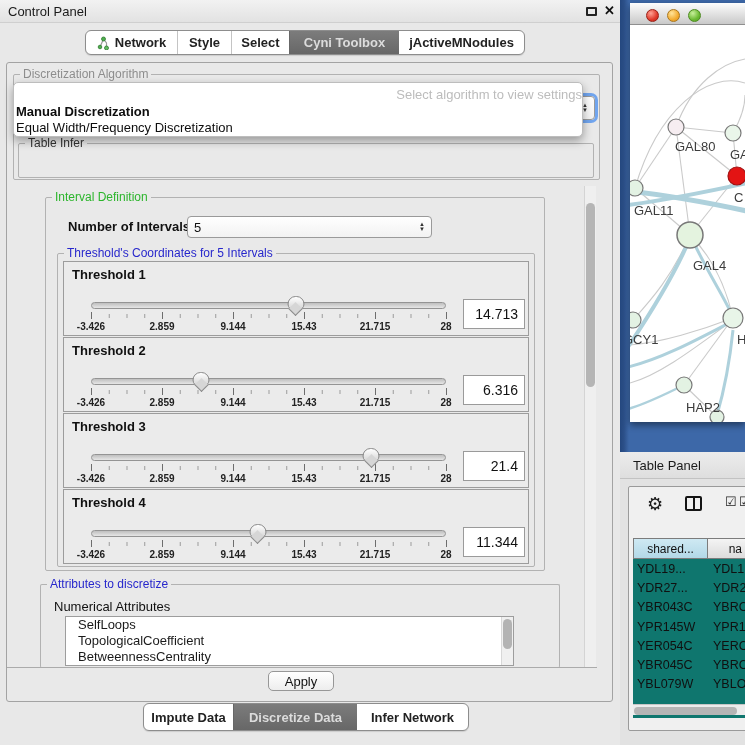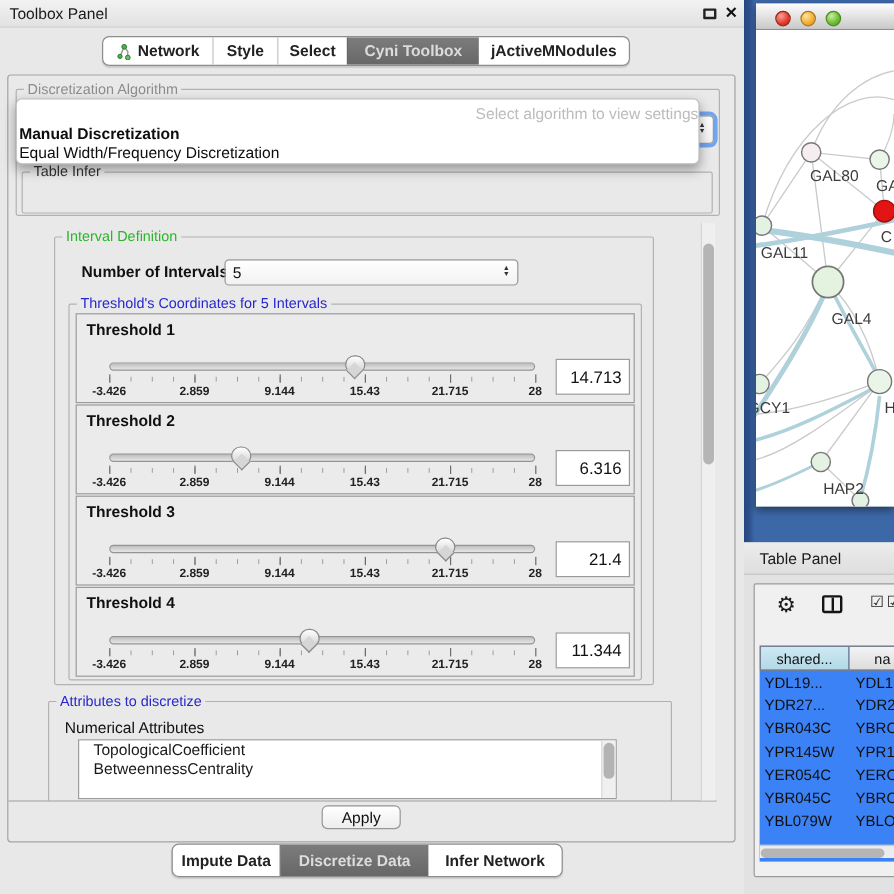--- a/index.html
+++ b/index.html
@@ -112,40 +112,40 @@
   
   .tablepanel-bar { position:absolute; left:0; top:452px; width:125px; height:27px;
                     background:linear-gradient(#ececec,#dedede); border-bottom:1px solid #c2c2c2; }
   .tablepanel-title { position:absolute; left:13px; top:6px; font-size:13px; color:#1a1a1a; }
   .tp-box { position:absolute; left:8px; top:486px; width:120px; height:245px; background:#f0f0f0;
             border:1px solid #9a9a9a; border-radius:2px; }
   .gear-icon { position:absolute; left:18px; top:6px; font-size:18px; color:#1c1c1c; }
   .cols-icon { position:absolute; left:56px; top:9px; width:17px; height:15px; border:2px solid #141414; border-radius:2px; }
   .cols-icon::after { content:""; position:absolute; left:50%; top:0; width:2px; height:100%; background:#141414; transform:translateX(-50%); }
   .cb-icon { position:absolute; top:7px; font-size:13px; color:#1c1c1c; }
-  .tp-table { position:absolute; left:4px; top:51px; width:113px; height:180px; background:#3b82f6; overflow:hidden; }
+  .tp-table { position:absolute; left:4px; top:51px; width:113px; height:180px; background:#0f766e; overflow:hidden; }
   .th-row { position:absolute; left:0; top:0; height:21px; display:flex; }
   .th-cell { height:21px; border:1px solid #7c7c7c; font-size:12px; color:#111;
              display:flex; align-items:center; justify-content:center; }
   .th-cell.sel { width:75px; background:linear-gradient(#cfe9f3,#b2d8e7); }
   .th-cell.plain { width:80px; background:linear-gradient(#f4f4f4,#dcdcdc); border-left:none; justify-content:flex-end; padding-right:45px; }
   .tr-rows { position:absolute; left:0; top:21px; width:150px; height:138px; overflow:hidden; }
   .tr-row { height:19.3px; display:flex; font-size:12.5px; color:#101010; align-items:center; }
   .tr-c1 { width:76px; padding-left:4px; }
   .tr-c2 { padding-left:4px; }
   .hscroll { position:absolute; left:4px; top:231px; width:113px; height:11px; background:#ececec; border-top:1px solid #c6c6c6; }
   .hthumb { position:absolute; left:1px; top:1.5px; width:103px; height:8px; background:#b5b5b5; border-radius:4px; }
 </style>
 </head>
 <body>
 
 <section class="control-panel">
 
   <div class="cp-titlebar">
-    <span class="cp-title">Toolbox Panel</span>
+    <span class="cp-title">Control Panel</span>
     <span class="float-btn"></span>
     <span class="close-btn">✕</span>
   </div>
 
   <div class="seg" style="left:85px; top:30px;">
     <div class="seg-item" style="width:91px;">
       <svg class="net-icon" viewBox="0 0 13 14">
         <path d="M6.5 3 L3 11 M6.5 3 L9.5 7 L9.5 12" stroke="#9a9a9a" stroke-width="1.2" fill="none"></path>
         <circle cx="6.5" cy="3" r="2" fill="#4fae4f" stroke="#2f7a2f" stroke-width="0.8"></circle>
         <circle cx="3" cy="11" r="1.8" fill="#4fae4f" stroke="#2f7a2f" stroke-width="0.8"></circle>
@@ -300,20 +300,21 @@
     </div>
     <div class="valbox">11.344</div>
   </div>
 </div>
 
   <div class="group" style="left:40px; top:584px; width:520px; height:84px; border-bottom:none;">
     <span class="group-label lbl-blue">Attributes to discretize</span>
   </div>
   <span class="abs" style="left:54px; top:599px; font-size:13px; font-weight:normal; color:#111;">Numerical Attributes</span>
   <div class="listbox" id="attr-list">
+    <div class="list-item">SelfLoops</div>
       <div class="list-item">TopologicalCoefficient</div>
       <div class="list-item">BetweennessCentrality</div>
       <div class="list-vscroll">
       <div class="list-vthumb"></div>
     </div>
   </div>
 
   <div class="hairline"></div>
 
   <div class="vscroll" style="left:584px; top:186px; height:481px;">

